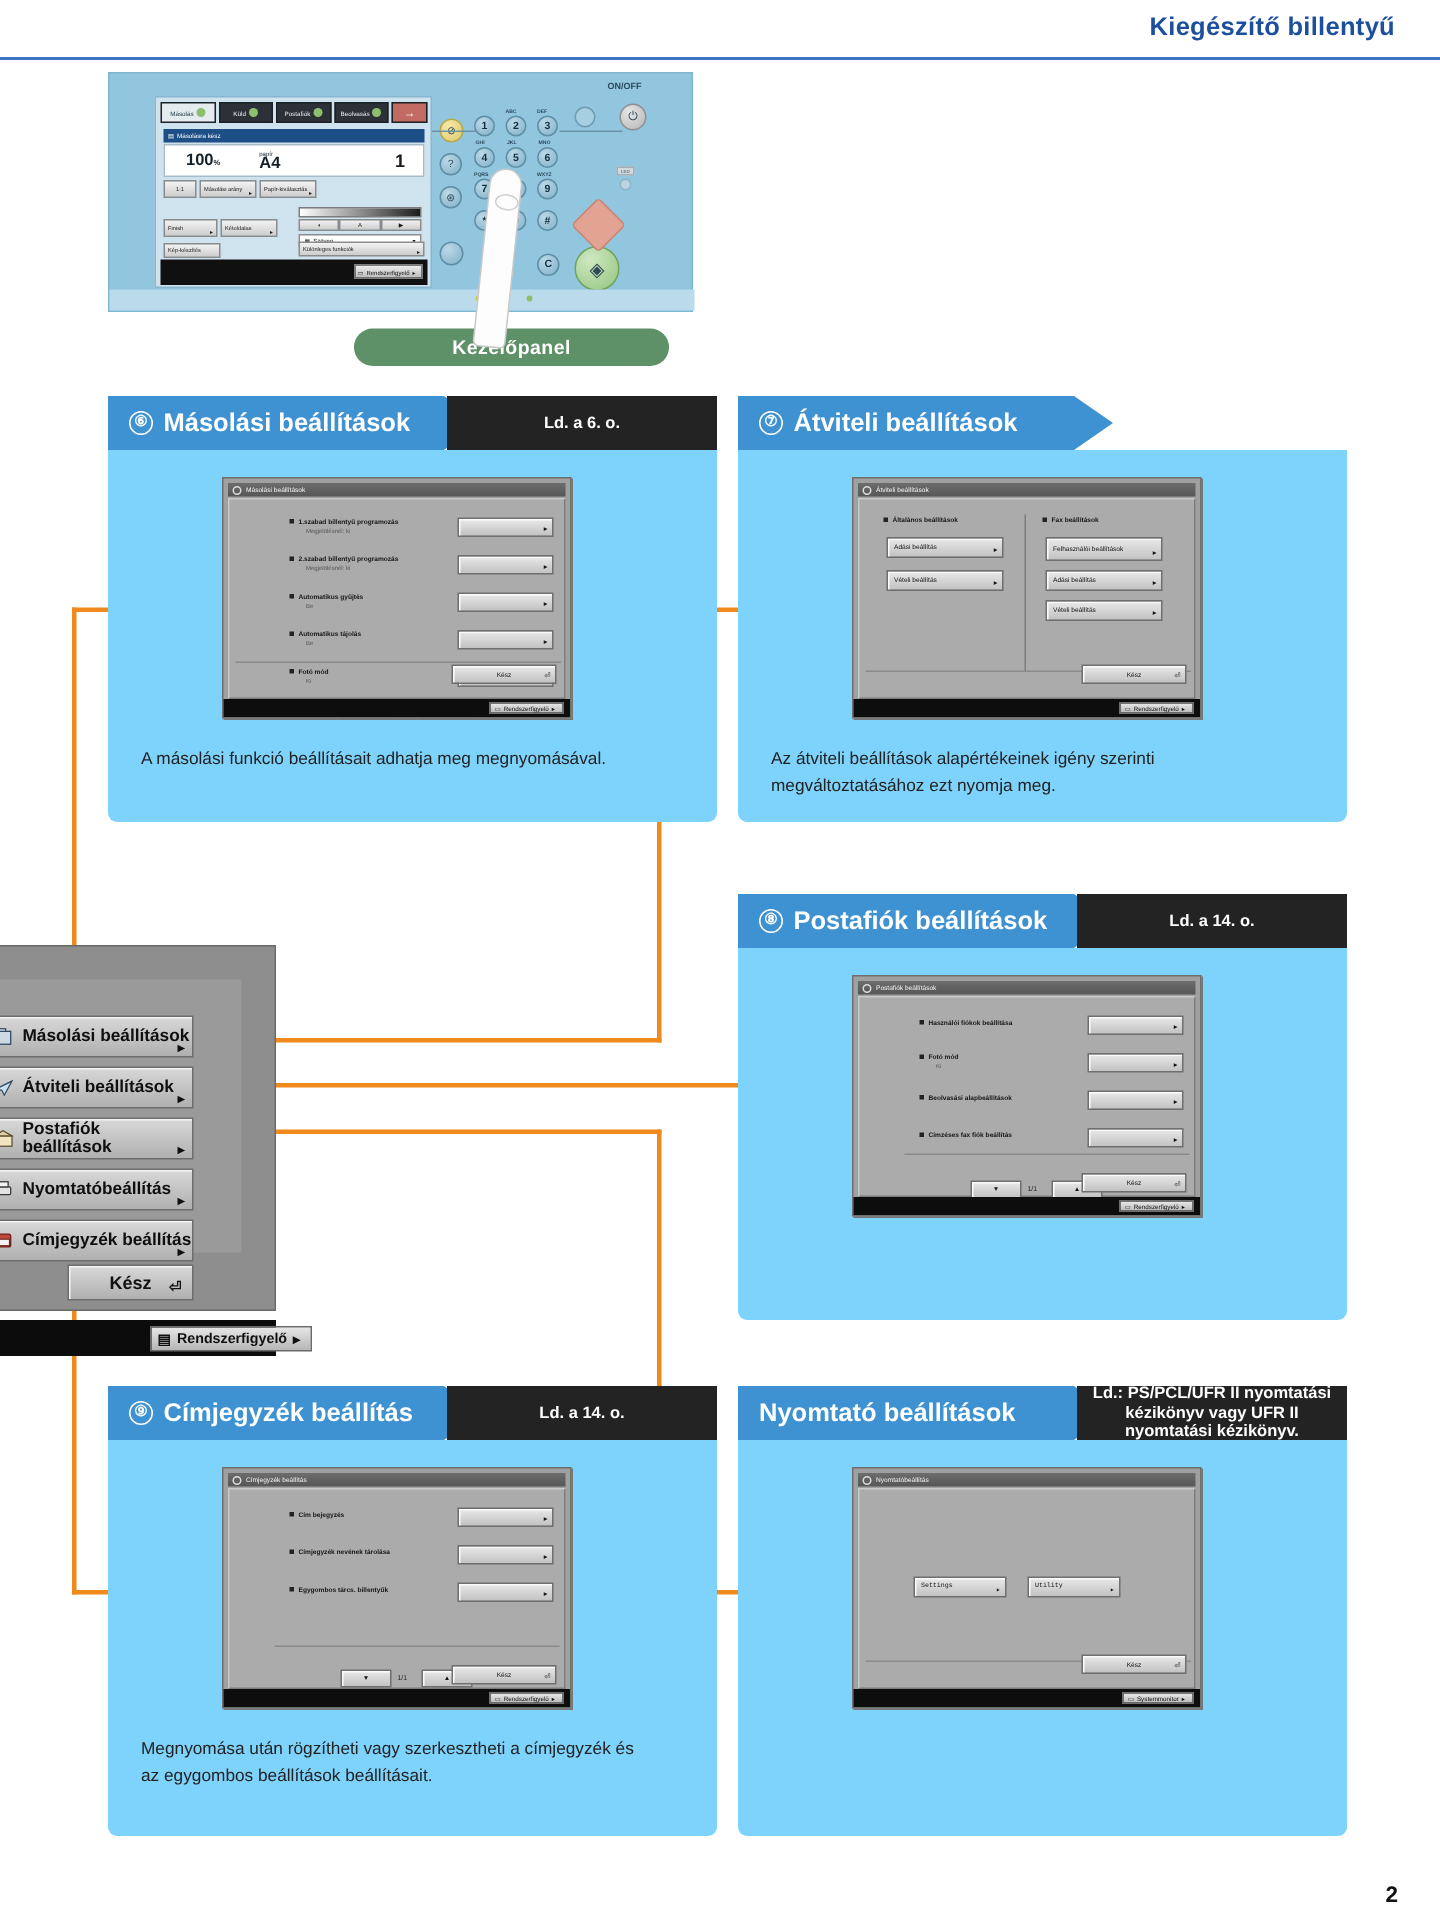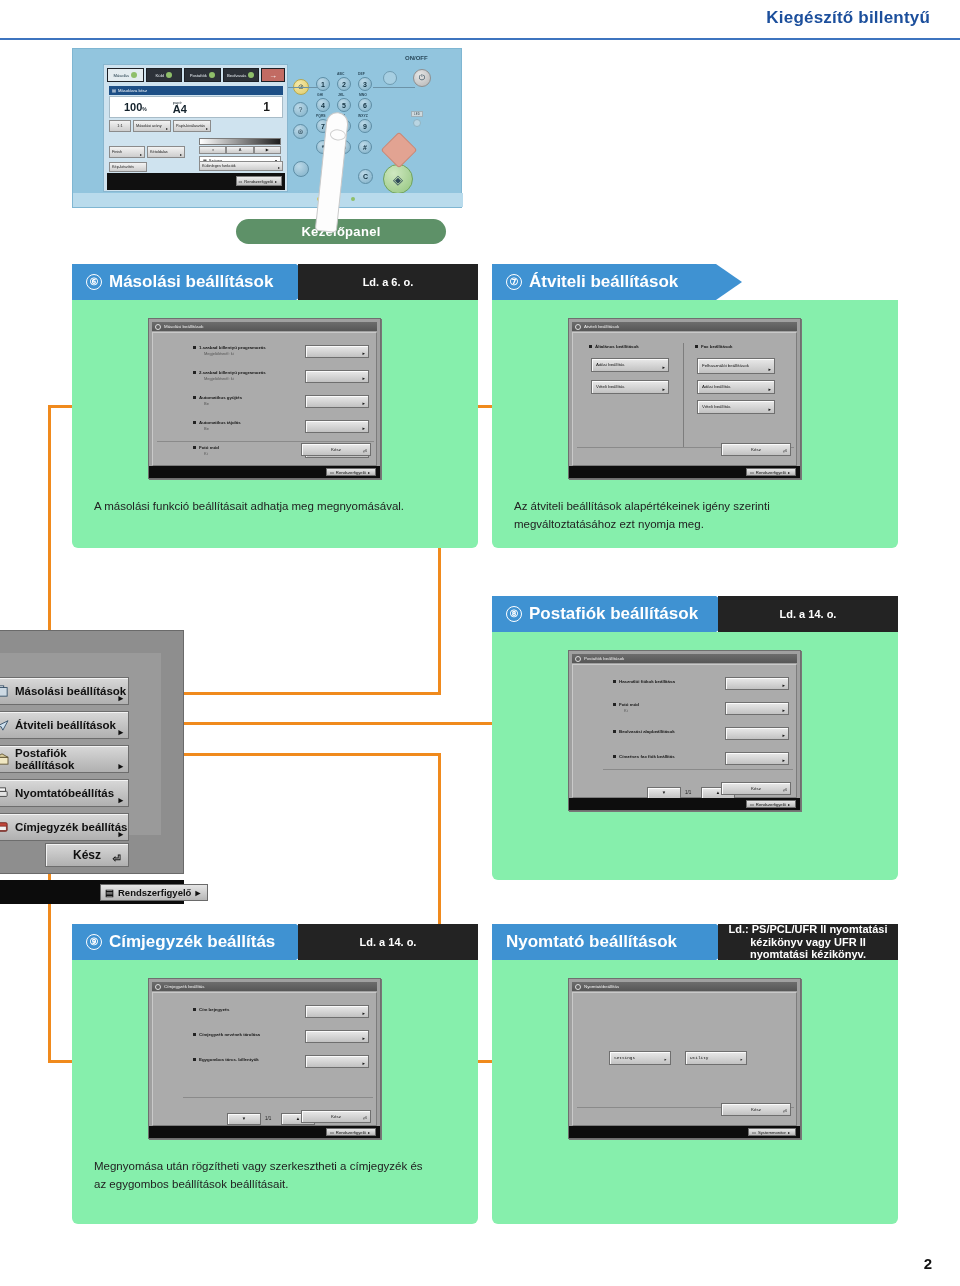--- a/index.html
+++ b/index.html
@@ -139,21 +139,21 @@
     width:16px;height:16px;border:1.4px solid #fff;border-radius:50%;
     font-size:10px; font-weight:bold; line-height:1;
   }
   .sec-head .tail{
     position:absolute; top:0; height:36px; background:#232323; color:#fff;
     display:flex; align-items:center; justify-content:center;
     font-size:11px; font-weight:bold; text-align:center; line-height:1.18;
     padding:0 6px;
   }
   .sec-body{
-    position:relative; background:#86efac; border-radius:0 0 6px 6px;
+    position:relative; background:#7dd3fc; border-radius:0 0 6px 6px;
   }
   .sec-caption{
     position:absolute; left:22px; font-size:11.5px; color:#222; line-height:1.55;
   }
 
   
   .screen{
     position:absolute; background:#a0a0a0; border:1px solid #6f6f6f;
     box-shadow:1px 1px 0 #777;
   }

